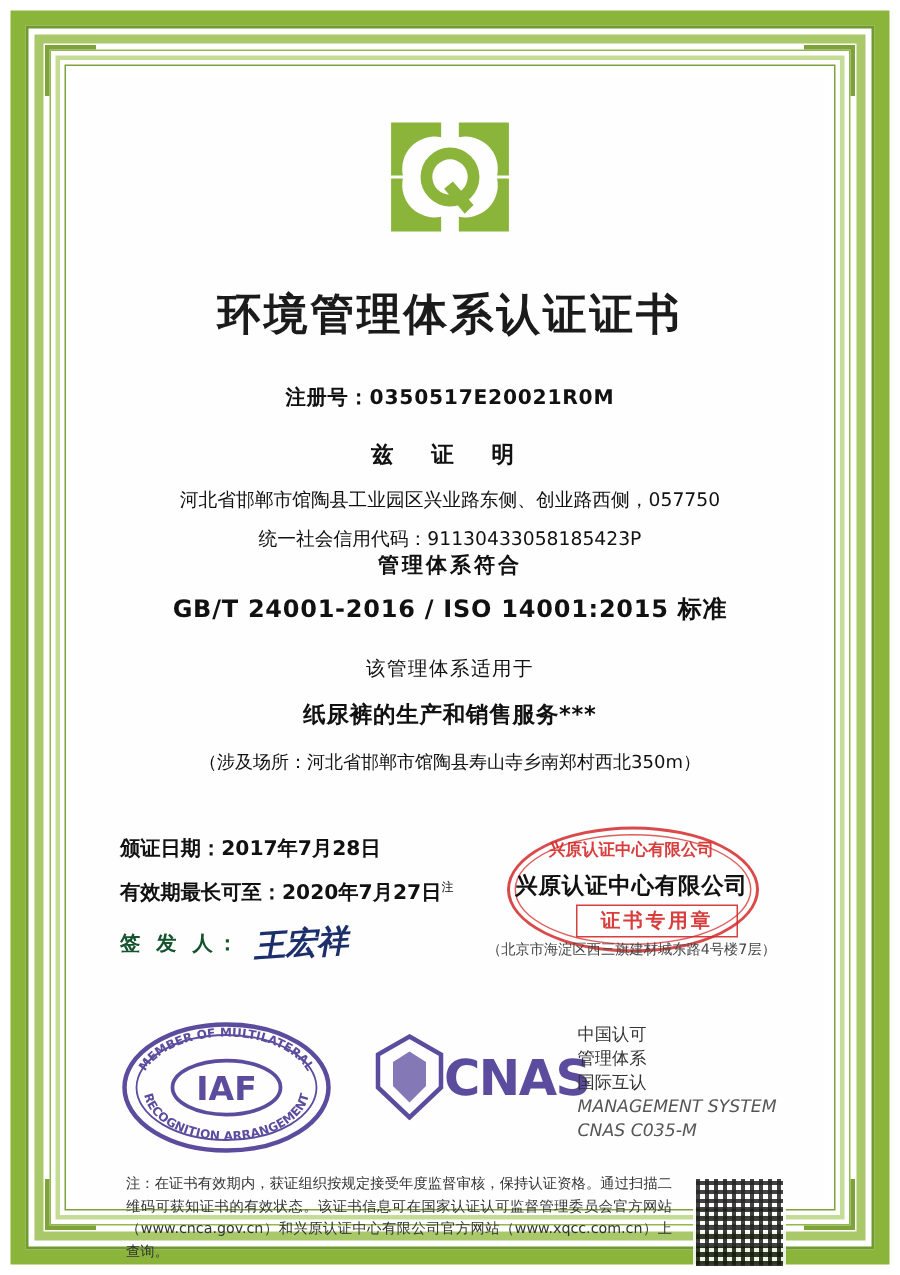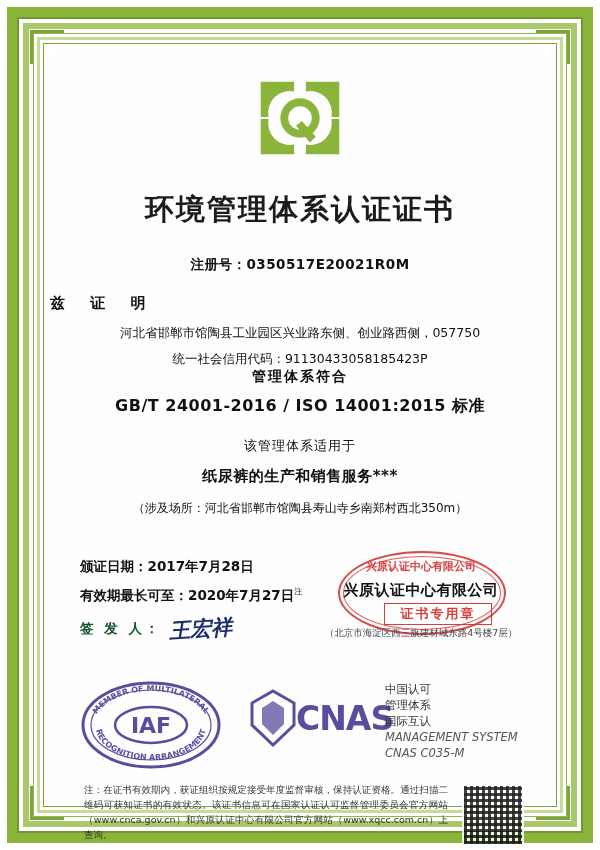--- a/index.html
+++ b/index.html
@@ -98,20 +98,21 @@
   .reg-no {
     text-align: center;
     font-size: 13.5px;
     font-weight: bold;
     color: #111;
     margin-top: 26px;
     letter-spacing: 0.5px;
   }
 
   .zi-zheng {
+    text-align: center;
     font-size: 15px;
     font-weight: bold;
     letter-spacing: 10px;
     color: #111;
     margin-top: 20px;
   }
 
   .company {
     text-align: center;
     font-size: 19px;

